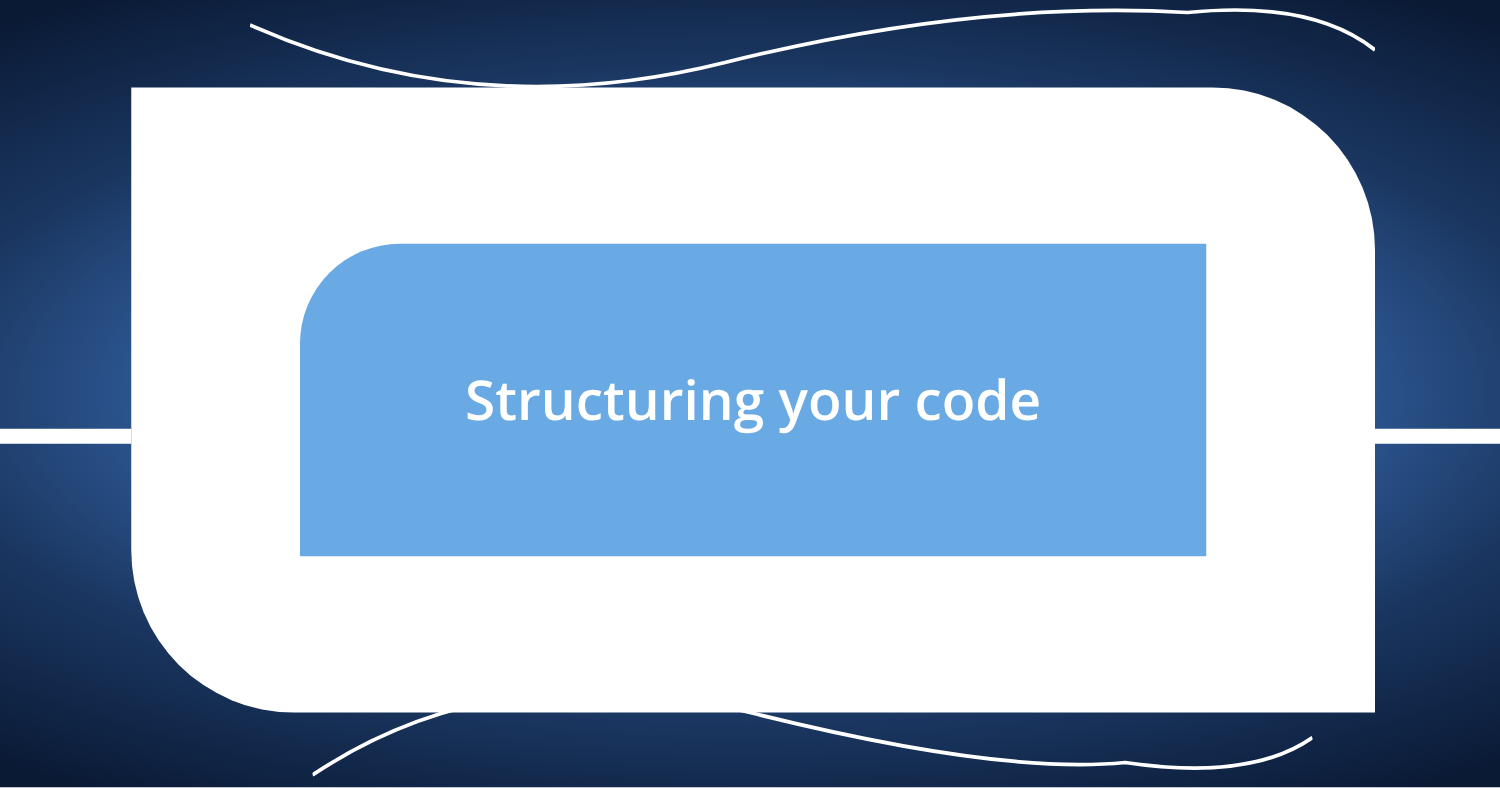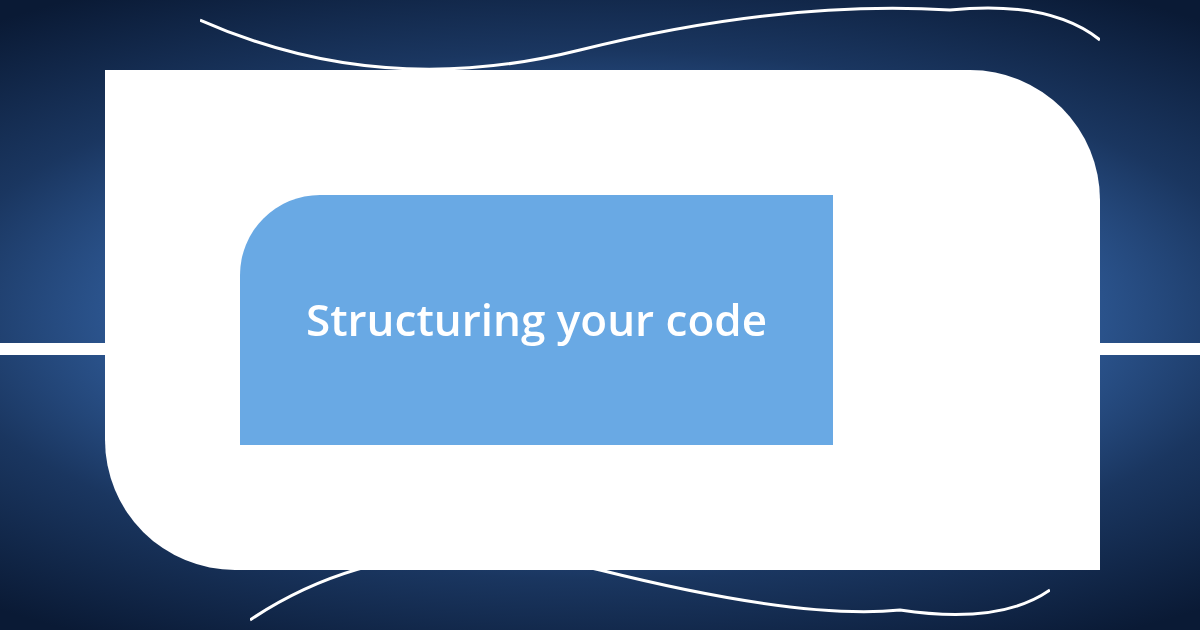--- a/index.html
+++ b/index.html
@@ -68,21 +68,21 @@
       width: 995px;
       height: 500px;
       background: white;
       border-radius: 0 130px 0 130px;
     }
     
     .inner-shape {
       position: absolute;
       top: 195px;
       left: 240px;
-      width: 593px;
+      width: 725px;
       height: 250px;
       background: #69a9e4;
       border-radius: 80px 0 0 0;
       display: flex;
       align-items: center;
       justify-content: center;
     }
     
     .title-text {
       color: white;

